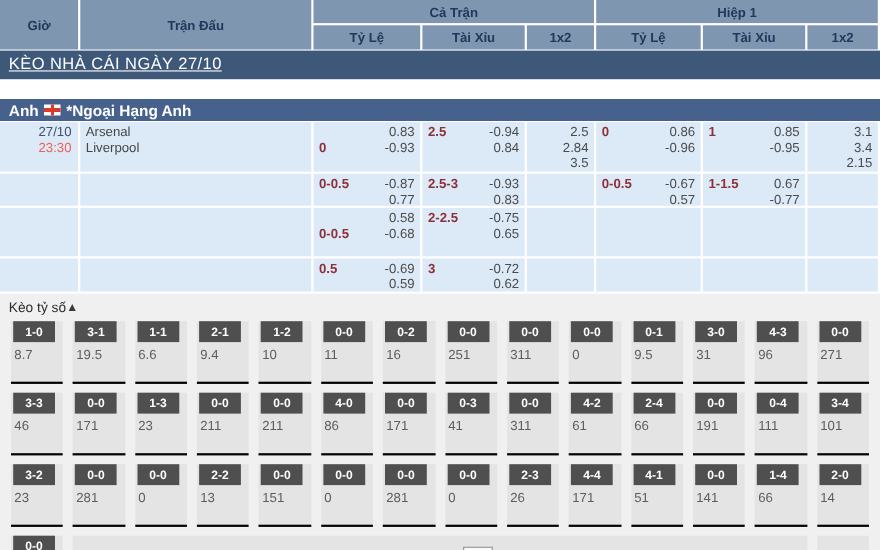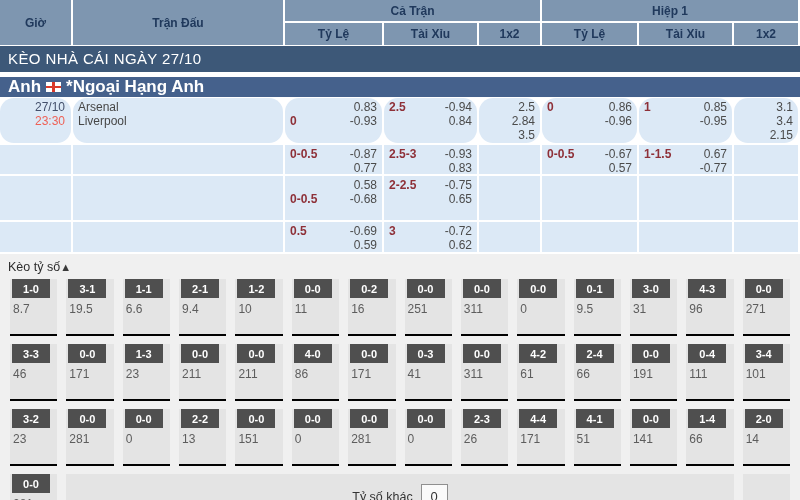--- a/index.html
+++ b/index.html
@@ -13,33 +13,33 @@
   .hcell{ background:var(--header_bg); color:#20395c; font-weight:bold; font-size:12px;
     display:flex; align-items:center; justify-content:center; }
   .c-gio{ grid-row:1/3; grid-column:1; }
   .c-match{ grid-row:1/3; grid-column:2; }
   .c-full{ grid-row:1; grid-column:3/6; }
   .c-half{ grid-row:1; grid-column:6/9; }
   .s3{grid-row:2;grid-column:3}.s4{grid-row:2;grid-column:4}.s5{grid-row:2;grid-column:5}
   .s6{grid-row:2;grid-column:6}.s7{grid-row:2;grid-column:7}.s8{grid-row:2;grid-column:8}
   
   .day-bar{ height:26px; margin-top:1px; background:var(--bar_dark); color:#fff;
-    font-size:15px; line-height:26px; padding-left:8px; letter-spacing:.4px; }
-  .league-bar{ height:20px; margin-top:5px; background:var(--bar_league); color:#fff;
-    font-size:17px; font-weight:bold; display:flex; align-items:center; gap:5px; padding-left:8px; }
+    font-size:15px; line-height:26px; padding-left:8px; letter-spacing:.4px;text-decoration:underline; }
+  .league-bar{ height:20px; margin-top:18px; background:var(--bar_league); color:#fff;
+    font-size:14px; font-weight:bold; display:flex; align-items:center; gap:5px; padding-left:8px; }
   .flag{ width:15px; height:10px; flex:0 0 auto;
     background:
       linear-gradient(to right, transparent 41%, #d93a2b 41%, #d93a2b 59%, transparent 59%),
       linear-gradient(to bottom, transparent 36%, #d93a2b 36%, #d93a2b 64%, transparent 64%),
       #fff; }
   
   .odds-body{ margin-top:1px; display:flex; flex-direction:column; gap:2px; background:#fff; }
   .odds-row{ display:grid; grid-template-columns:var(--cols); gap:0 2px; }
   .odds-row .cell{ background:var(--row_bg); font-size:12px; padding-top:2px; }
-  .r1 .cell{ height:45px;border-radius:14px; } .r2 .cell{ height:29px; } .r3 .cell{ height:44px; } .r4 .cell{ height:30px; }
+  .r1 .cell{ height:45px; } .r2 .cell{ height:29px; } .r3 .cell{ height:44px; } .r4 .cell{ height:30px; }
   .ln{ height:14px; line-height:14px; display:flex; }
   .split{ justify-content:space-between; padding:0 5px; }
   .hc{ color:var(--handicap); font-weight:bold; }
   .od{ color:var(--odds_text); }
   .x2val{ justify-content:flex-end; padding-right:5px; color:var(--odds_text); }
   .time-cell{ text-align:right; padding-right:6px; }
   .time-cell .date{ color:var(--date_text); height:14px; line-height:14px; }
   .time-cell .clock{ color:var(--time_red); height:14px; line-height:14px; }
   .teams-cell{ padding-left:5px; color:#474747; }
   .teams-cell .team{ height:14px; line-height:14px; }

